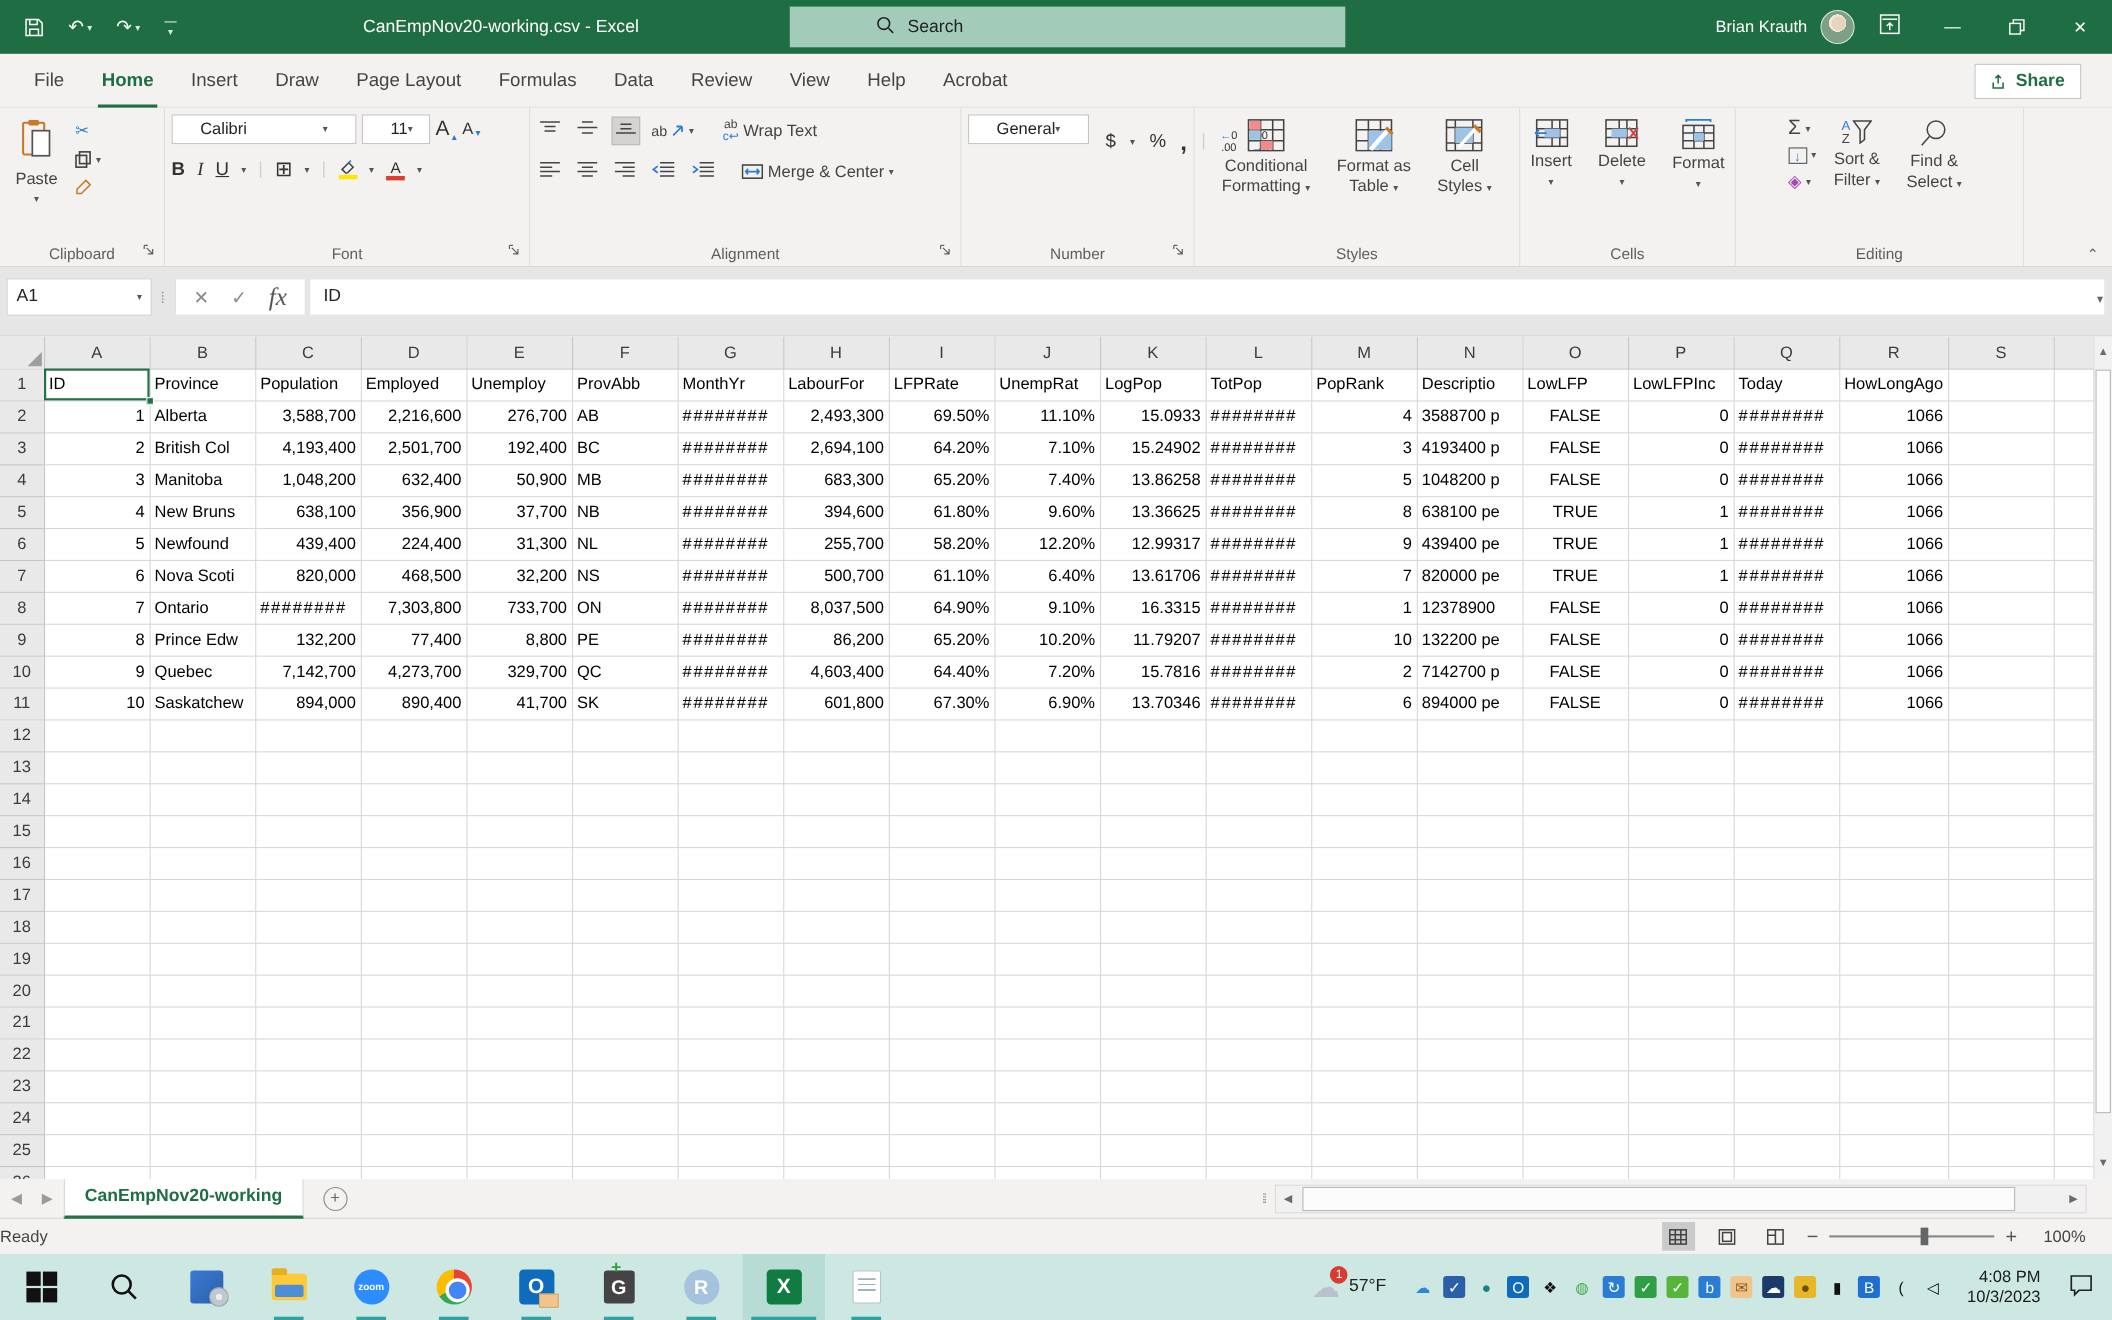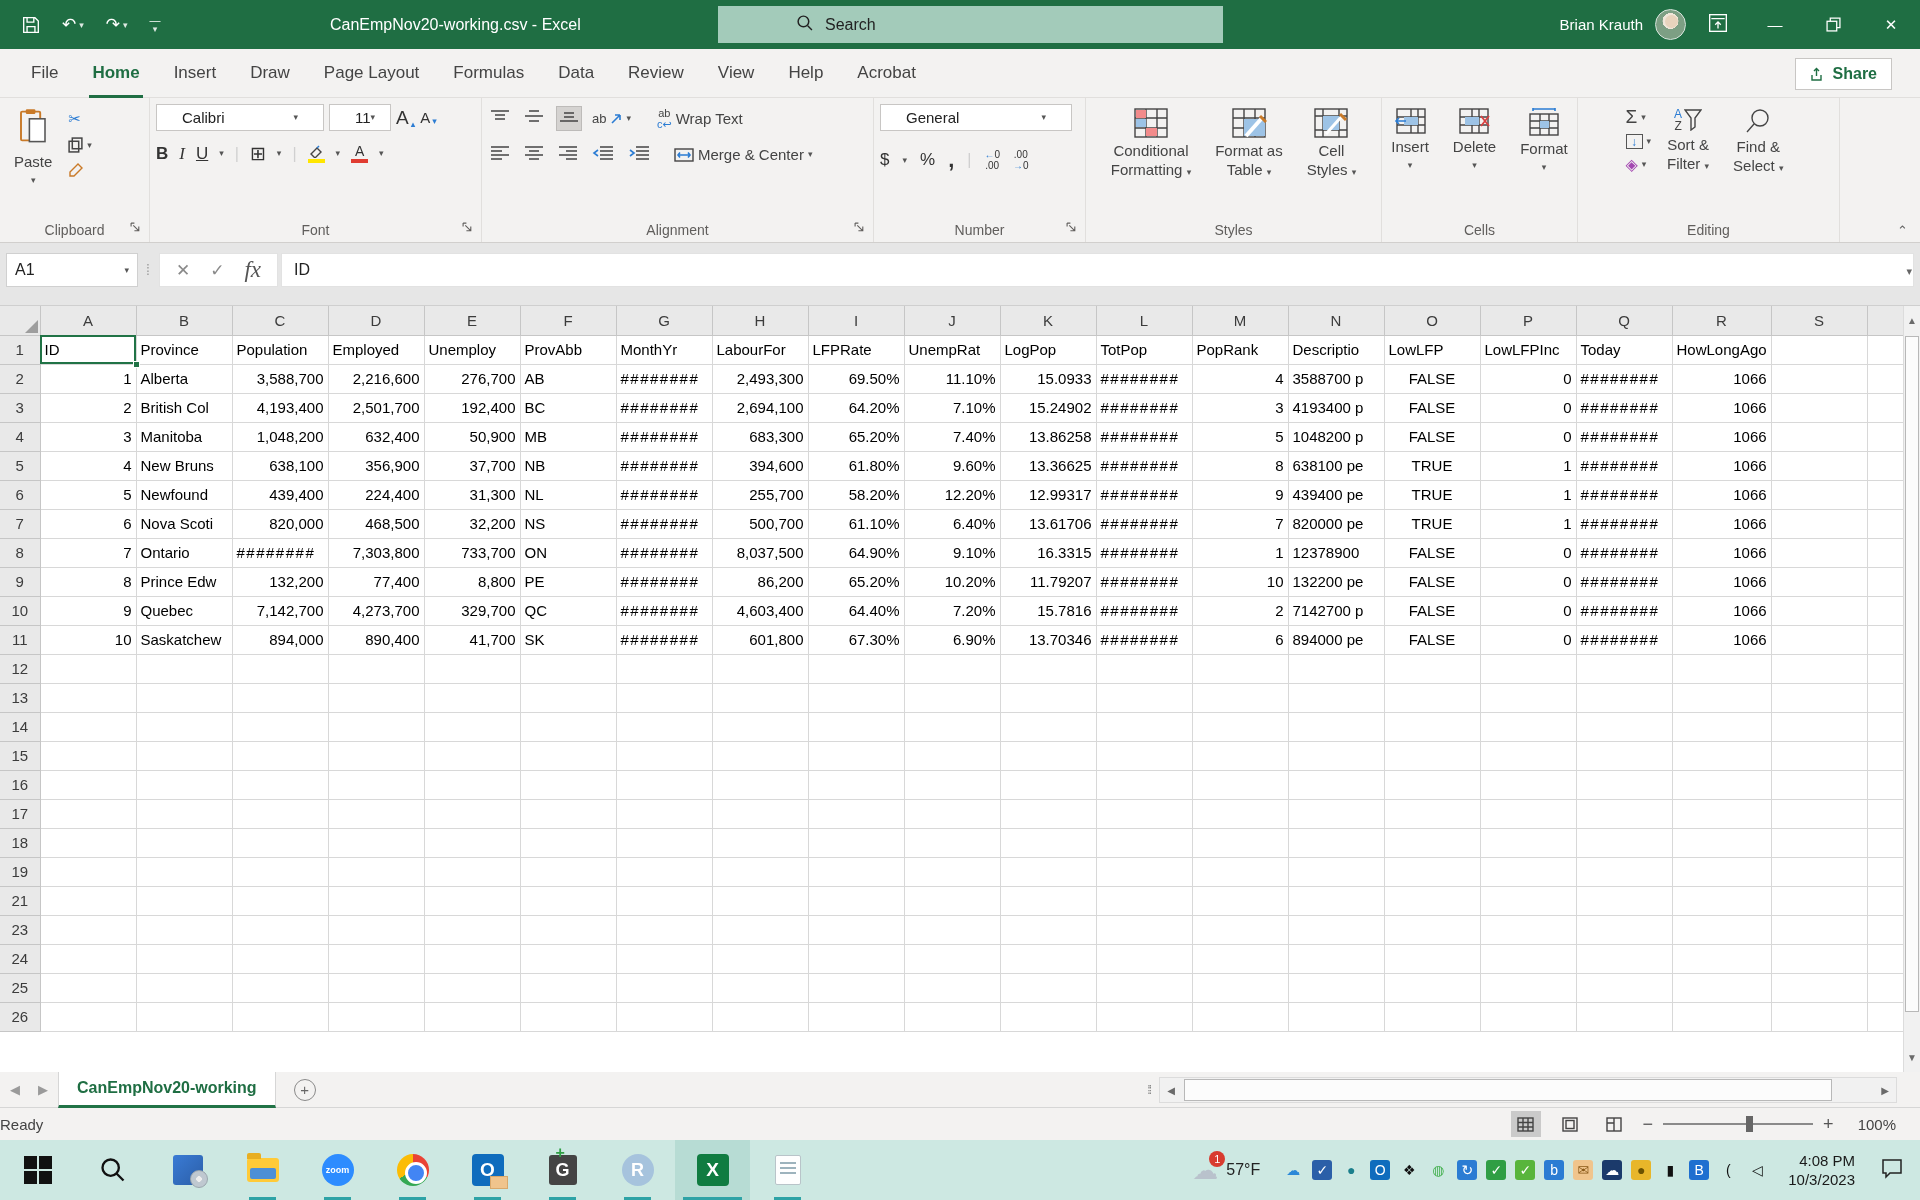--- a/index.html
+++ b/index.html
@@ -345,21 +345,21 @@
     </div>
     <div class="rg-label">
         <span>Alignment</span>
       <span class="launcher"><svg width="11" height="11" viewBox="0 0 10 10">
             <path d="M1 1h3M1 1v3M3 3l5 5M8 4v4H4" stroke="#605e5c" fill="none"></path>
           </svg></span>
     </div>
   </div>
 
   <div class="rgroup" style="width:212px;">
-    <div class="rg-content" style="flex-direction:column;gap:4px;text-align:center;">
+    <div class="rg-content" style="flex-direction:row;gap:15px;text-align:center;">
       <div class="combo" style="width:192px;">
           <span>General</span>
           <span class="chv">▾</span>
         </div>
       <div class="numrow">
         <span class="fmtbtn">$</span>
           <span class="chv">▾</span>
         <span class="fmtbtn">%</span>
         <span class="fmtbtn" style="font-weight:700;font-size:22px;">,</span>
         <span style="color:#d0d0d0;">|</span>
@@ -997,21 +997,67 @@
           <td class="r"></td>
           <td class="l"></td>
           <td class="c"></td>
           <td class="r"></td>
           <td class="h"></td>
           <td class="r"></td>
           <td class="l"></td>
           <td></td>
         </tr>
         <tr>
+          <th>20</th>
+          <td class="r"></td>
+          <td class="l"></td>
+          <td class="r"></td>
+          <td class="r"></td>
+          <td class="r"></td>
+          <td class="l"></td>
+          <td class="h"></td>
+          <td class="r"></td>
+          <td class="r"></td>
+          <td class="r"></td>
+          <td class="r"></td>
+          <td class="h"></td>
+          <td class="r"></td>
+          <td class="l"></td>
+          <td class="c"></td>
+          <td class="r"></td>
+          <td class="h"></td>
+          <td class="r"></td>
+          <td class="l"></td>
+          <td></td>
+        </tr>
+        <tr>
           <th>21</th>
+          <td class="r"></td>
+          <td class="l"></td>
+          <td class="r"></td>
+          <td class="r"></td>
+          <td class="r"></td>
+          <td class="l"></td>
+          <td class="h"></td>
+          <td class="r"></td>
+          <td class="r"></td>
+          <td class="r"></td>
+          <td class="r"></td>
+          <td class="h"></td>
+          <td class="r"></td>
+          <td class="l"></td>
+          <td class="c"></td>
+          <td class="r"></td>
+          <td class="h"></td>
+          <td class="r"></td>
+          <td class="l"></td>
+          <td></td>
+        </tr>
+        <tr>
+          <th>22</th>
           <td class="r"></td>
           <td class="l"></td>
           <td class="r"></td>
           <td class="r"></td>
           <td class="r"></td>
           <td class="l"></td>
           <td class="h"></td>
           <td class="r"></td>
           <td class="r"></td>
           <td class="r"></td>

